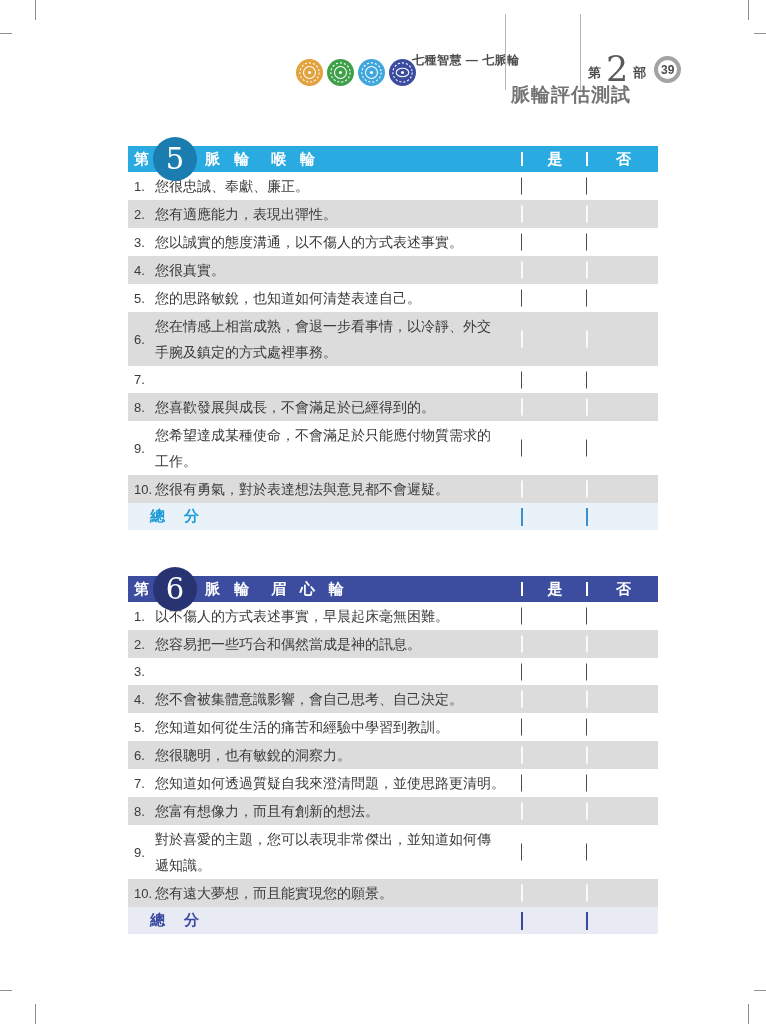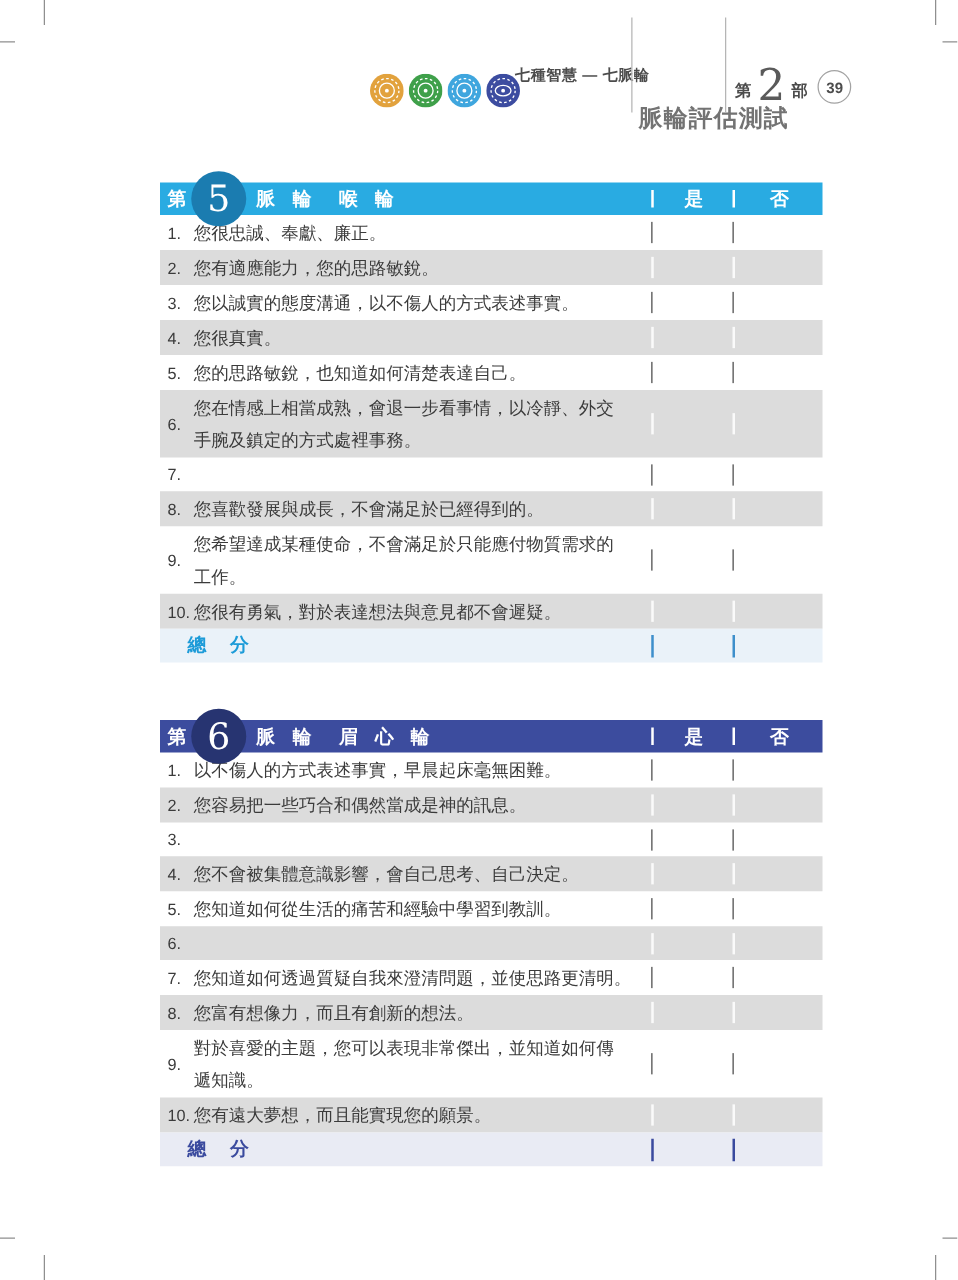--- a/index.html
+++ b/index.html
@@ -14,21 +14,21 @@
   
   .page-header { position:absolute; left:0; top:0; width:766px; height:96px; }
   .hdr-divider { position:absolute; top:14px; width:1px; height:76px; background:#b5b5b5; }
   .chakra-icons { position:absolute; left:296px; top:59px; display:flex; gap:4px; }
   .chakra-icons svg { display:block; }
   .series-title { position:absolute; left:412px; top:52px; font-size:12px; font-weight:bold; color:#4c4c4c; letter-spacing:0.5px; }
   .section-title { position:absolute; left:511px; top:66px; font-size:19px; font-weight:bold; color:#737373; letter-spacing:1px;margin-top:16px; }
   .part-group { position:absolute; left:588px; top:48px; height:38px; display:flex; align-items:flex-end; }
   .part-char { font-size:13px; font-weight:bold; color:#4c4c4c; padding-bottom:4px; }
   .part-num { font-family:"DejaVu Serif", serif; font-size:35px; line-height:0.95; color:#5a5a5a; font-weight:400; margin:0 5px; }
-  .page-badge { width:27px; height:27px; border:1px solid #a3a3a3; border-radius:50%; display:flex; align-items:center; justify-content:center; font-size:12px; font-weight:bold; color:#4c4c4c; margin:0 0 3px 8px; }
+  .page-badge { width:27px; height:27px; border:4px solid #a3a3a3; border-radius:50%; display:flex; align-items:center; justify-content:center; font-size:12px; font-weight:bold; color:#4c4c4c; margin:0 0 3px 8px; }
 
   
   .chakra-table { position:absolute; left:128px; width:530px; }
   .t5 { top:146px; }
   .t6 { top:576px; }
 
   .tbl-header { position:relative; height:26px; display:flex; align-items:center; color:#fff; font-weight:bold; font-size:15px; }
   .th-prefix { margin-left:6px; }
   .num-badge { flex:none; width:44px; height:44px; border-radius:50%; margin:0 8px 0 4px; display:flex; align-items:center; justify-content:center; font-family:"DejaVu Serif", serif; font-size:29px; font-weight:400; color:#fff; z-index:2; }
   .th-type { letter-spacing:5px; }
@@ -124,21 +124,21 @@
     </div>
     <div class="tbl-body">
       <div class="q-row">
         <span class="q-num">1.</span>
         <span class="q-text">您很忠誠、奉獻、廉正。</span>
         <span class="tick tick-pos-yes"></span>
         <span class="tick tick-pos-no"></span>
       </div>
       <div class="q-row">
         <span class="q-num">2.</span>
-        <span class="q-text">您有適應能力，您的思路敏銳。</span>
+        <span class="q-text">您有適應能力，表現出彈性。</span>
         <span class="tick tick-pos-yes"></span>
         <span class="tick tick-pos-no"></span>
       </div>
       <div class="q-row">
         <span class="q-num">3.</span>
         <span class="q-text">您以誠實的態度溝通，以不傷人的方式表述事實。</span>
         <span class="tick tick-pos-yes"></span>
         <span class="tick tick-pos-no"></span>
       </div>
       <div class="q-row">
@@ -228,20 +228,21 @@
         <span class="tick tick-pos-no"></span>
       </div>
       <div class="q-row">
         <span class="q-num">5.</span>
         <span class="q-text">您知道如何從生活的痛苦和經驗中學習到教訓。</span>
         <span class="tick tick-pos-yes"></span>
         <span class="tick tick-pos-no"></span>
       </div>
       <div class="q-row">
         <span class="q-num">6.</span>
+        <span class="q-text">您很聰明，也有敏銳的洞察力。</span>
         <span class="tick tick-pos-yes"></span>
         <span class="tick tick-pos-no"></span>
       </div>
       <div class="q-row">
         <span class="q-num">7.</span>
         <span class="q-text">您知道如何透過質疑自我來澄清問題，並使思路更清明。</span>
         <span class="tick tick-pos-yes"></span>
         <span class="tick tick-pos-no"></span>
       </div>
       <div class="q-row">

